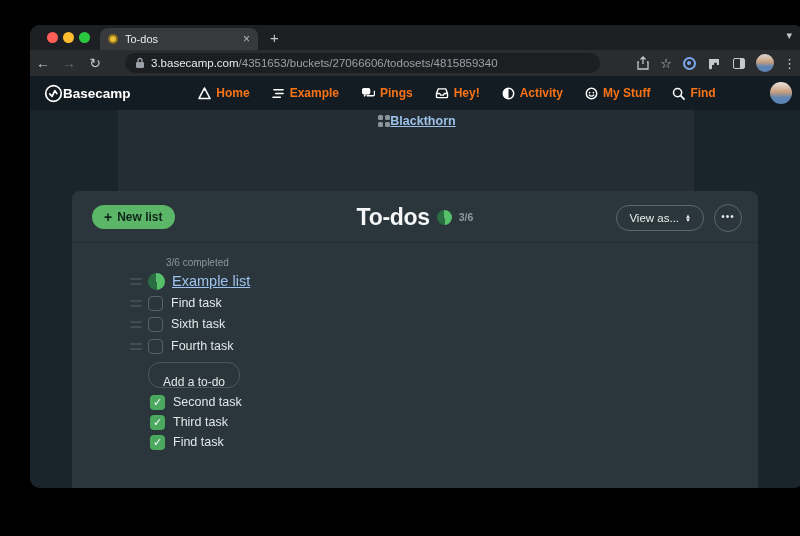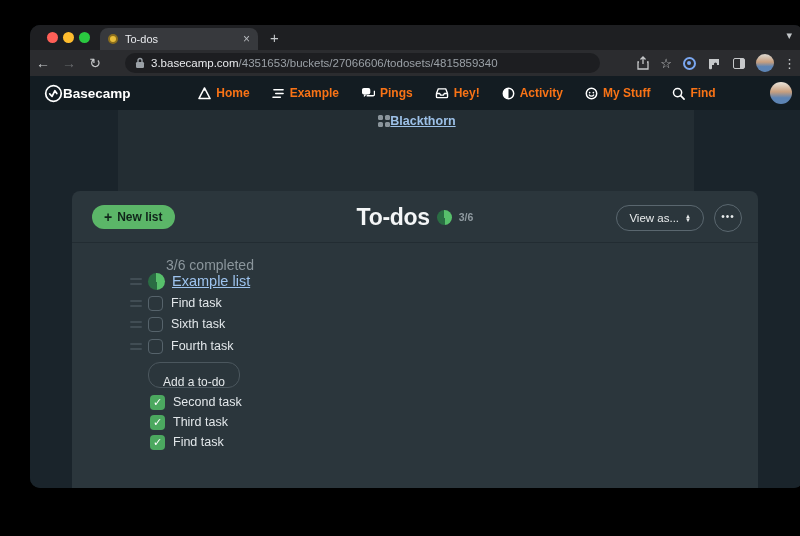--- a/index.html
+++ b/index.html
@@ -80,21 +80,21 @@
   .pie-sub { color:#8f9aa0; font-size:10.5px; font-weight:bold; }
   .head-right { position:absolute; right:16px; top:13px; display:flex; align-items:center; gap:10px; }
   .viewas { height:26px; border:1px solid #5a676f; border-radius:13px; background:transparent;
     color:#e8ebec; font-size:11.5px; padding:0 12px; display:flex; align-items:center; gap:6px;
     font-family:inherit; cursor:pointer; }
   .sorter { display:flex; flex-direction:column; line-height:4px; font-size:6px; color:#e8ebec; }
   .more-btn { width:28px; height:28px; border-radius:50%; border:1px solid #5a676f;
     background:transparent; color:#e8ebec; font-size:10px; letter-spacing:1px; cursor:pointer;
     display:flex; align-items:center; justify-content:center; padding-bottom:4px; font-family:inherit; }
 
-  .completed-note { position:absolute; left:94px; top:66px; font-size:14px; color:#8b969c; }
+  .completed-note { position:absolute; left:94px; top:66px; font-size:10px; color:#8b969c; }
   .row { position:absolute; left:58px; display:flex; align-items:center; height:20px; }
   .handle { width:12px; display:flex; flex-direction:column; gap:3px; margin-right:6px; }
   .handle i { height:2px; border-radius:1px; background:#414d54; }
   .pie-list { width:17px; height:17px; margin-right:7px; }
   .list-link { color:#9dc3ee; font-weight:normal; font-size:14.5px; text-decoration:underline; }
   .cbox { width:15px; height:15px; border-radius:4px; border:1.5px solid #56636b;
     background:transparent; margin-right:8px; flex:none; }
   .cbox.checked { border:none; background:#4ba85f; color:#fff; font-size:11px;
     display:flex; align-items:center; justify-content:center; }
   .task-label { color:#e2e7ea; font-size:12.5px; }

